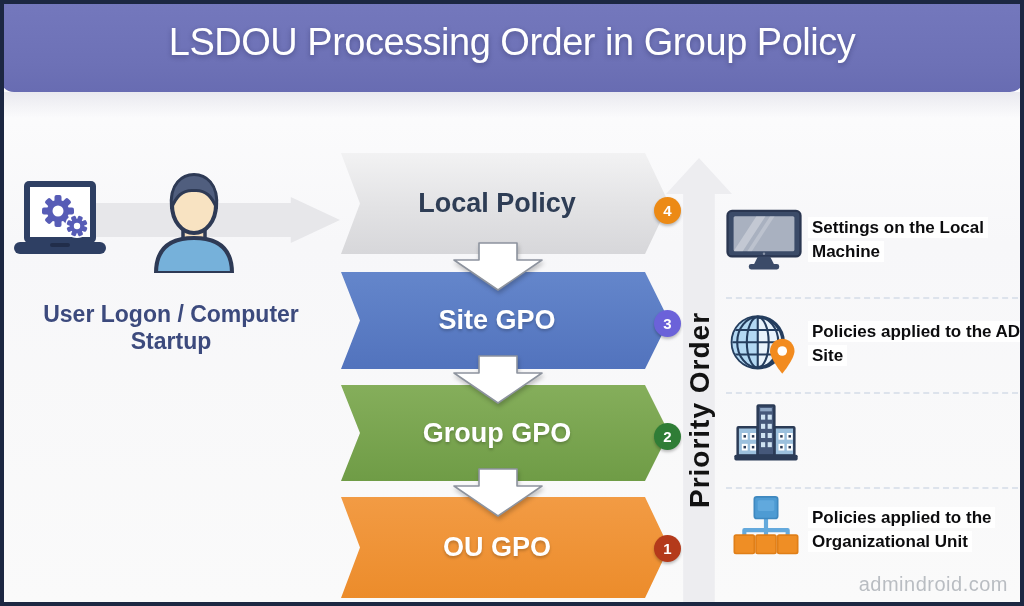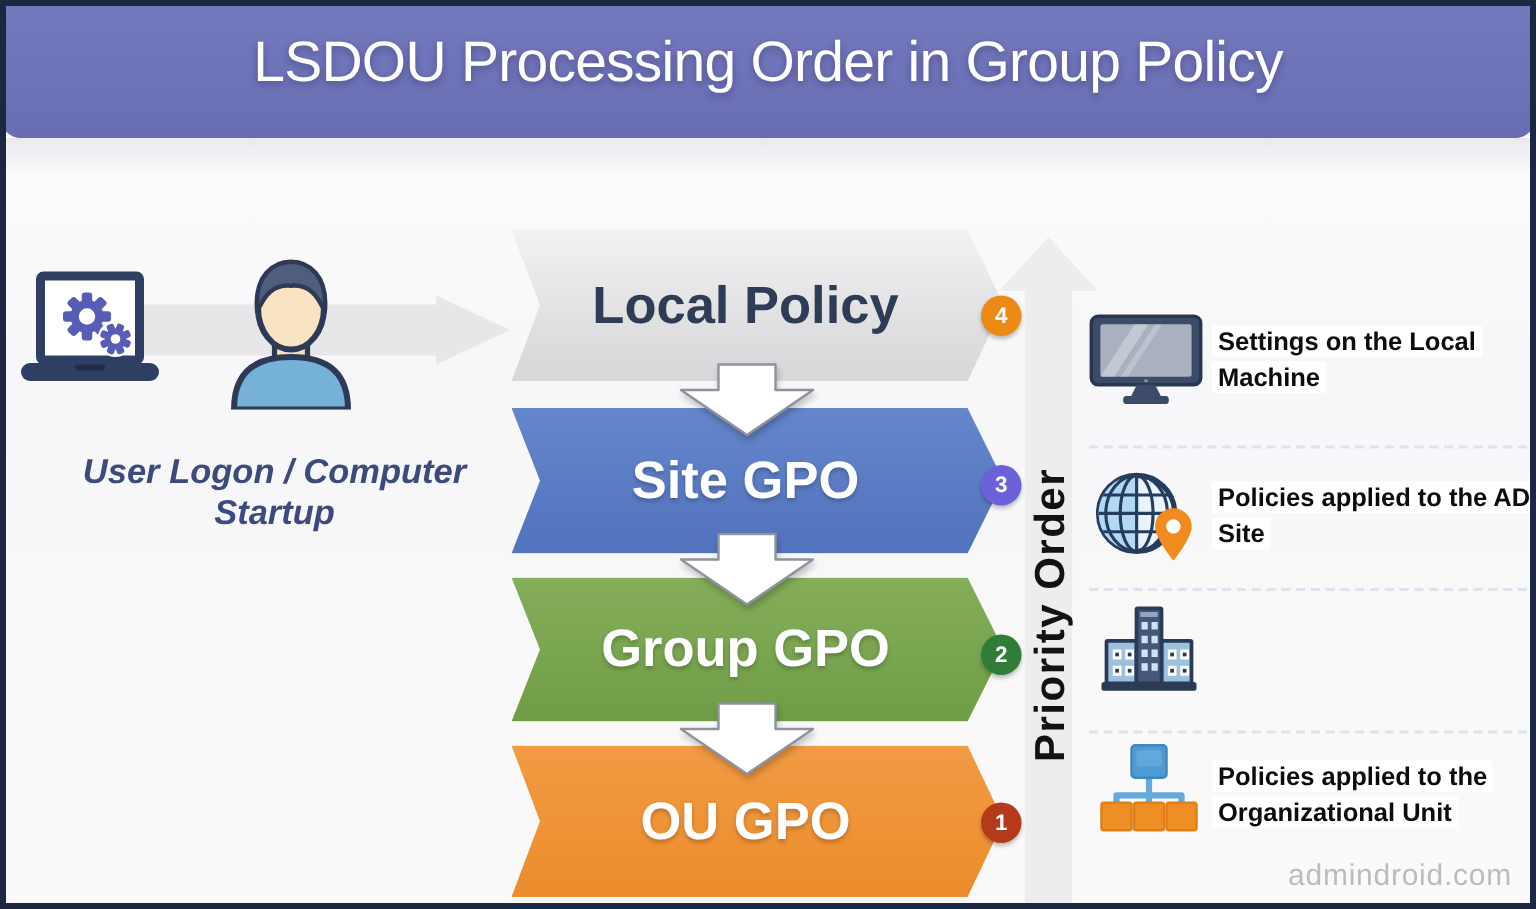--- a/index.html
+++ b/index.html
@@ -9,25 +9,25 @@
 
   
   .header{position:absolute;top:0;left:0;right:0;height:92px;background:linear-gradient(180deg,#7478bd 0%,#6d71b6 70%,#686cb2 100%);border-radius:0 0 14px 14px;display:flex;align-items:center;justify-content:center;z-index:5;}
   .header-title{color:#ffffff;font-size:38px;font-weight:normal;letter-spacing:-.5px;padding-bottom:8px;text-shadow:0 2px 5px rgba(25,30,70,.35);white-space:nowrap;}
   .header-shadow{position:absolute;top:92px;left:0;right:0;height:26px;background:linear-gradient(180deg,#e9e9ef,rgba(250,250,250,0));z-index:1;}
 
   
   .start-arrow{position:absolute;left:94px;top:197px;width:246px;height:46px;background:#e7e7ea;clip-path:polygon(0 13%,80% 13%,80% 0,100% 50%,80% 100%,80% 87%,0 87%);z-index:2;}
   .laptop{position:absolute;left:10px;top:180px;z-index:3;}
   .person{position:absolute;left:150px;top:171px;z-index:4;}
-  .caption{position:absolute;left:12px;top:301px;width:342px;text-align:center;font-size:23px;font-weight:bold;font-style:italic;color:#3c4a7d;z-index:3;}
+  .caption{position:absolute;left:0px;top:301px;width:342px;text-align:center;font-size:23px;font-weight:bold;color:#3c4a7d;z-index:3;}
 
   
   .banner{position:absolute;left:341px;width:328px;display:flex;align-items:center;justify-content:center;clip-path:polygon(0 0,calc(100% - 24px) 0,100% 50%,calc(100% - 24px) 100%,0 100%,19px 50%);filter:drop-shadow(2px 4px 3px rgba(70,70,85,.28));z-index:6;}
-  .banner-label{font-size:35px;font-weight:bold;padding-right:16px;white-space:nowrap;}
+  .banner-label{font-size:27px;font-weight:bold;padding-right:16px;white-space:nowrap;}
   .banner-1{top:153px;height:101px;background:linear-gradient(180deg,#f2f2f3 0%,#e2e2e4 55%,#d7d7da 100%);}
   .banner-1 .banner-label{color:#2e3d55;}
   .banner-2{top:272px;height:97px;background:linear-gradient(180deg,#6486cb,#5273bd);}
   .banner-3{top:385px;height:96px;background:linear-gradient(180deg,#85ae5b,#6f9c46);}
   .banner-4{top:497px;height:101px;background:linear-gradient(180deg,#f29b44,#ec8c2b);}
   .banner-2 .banner-label,.banner-3 .banner-label,.banner-4 .banner-label{color:#fff;text-shadow:0 2px 3px rgba(0,0,0,.22);}
 
   .badge{position:absolute;left:654px;width:27px;height:27px;border-radius:50%;display:flex;align-items:center;justify-content:center;color:#fff;font-size:15px;font-weight:bold;z-index:8;box-shadow:0 2px 3px rgba(0,0,0,.25);}
   .badge-1{top:197px;background:#ec8a15;}
   .badge-2{top:310px;background:#6b62d9;}

